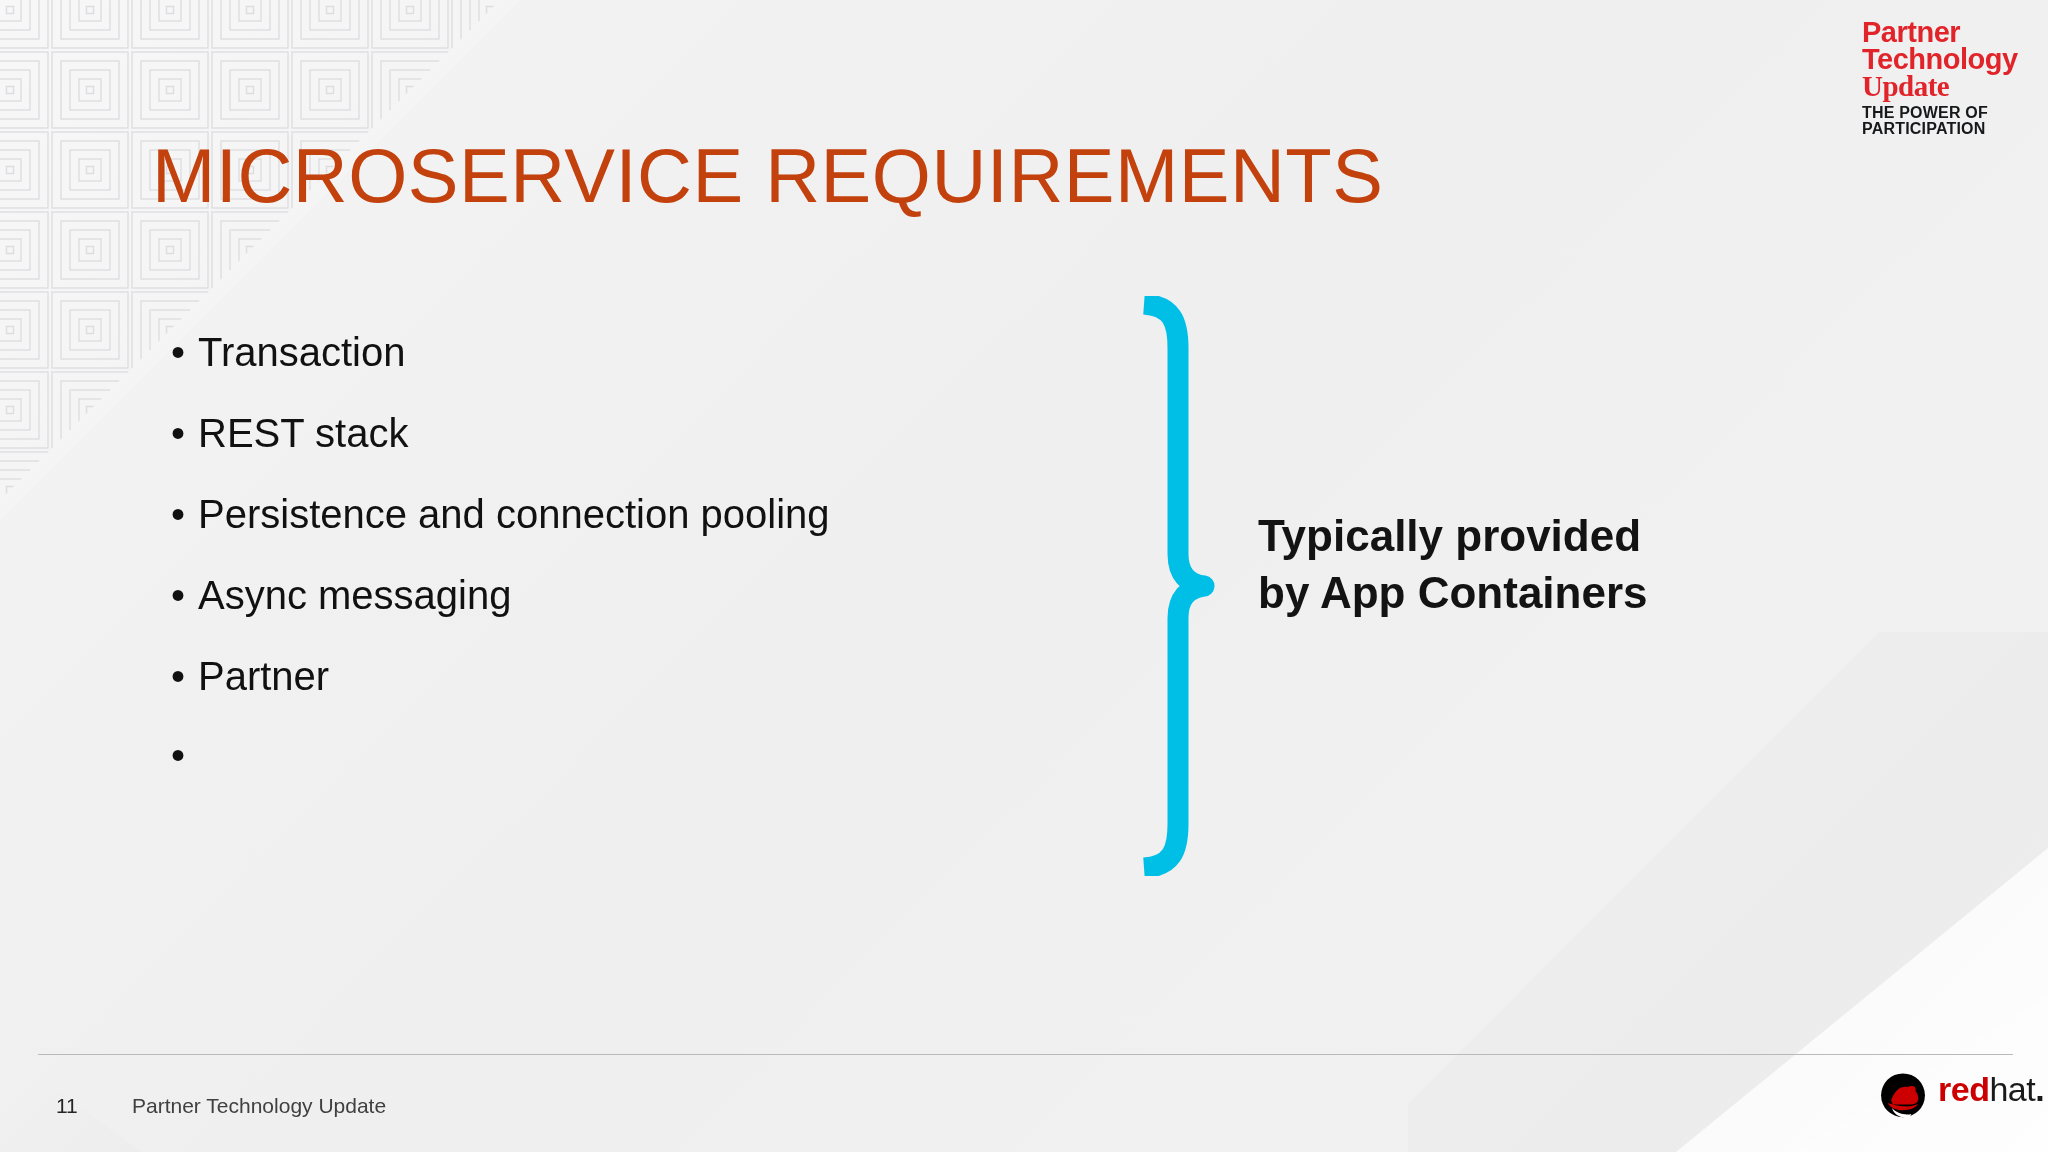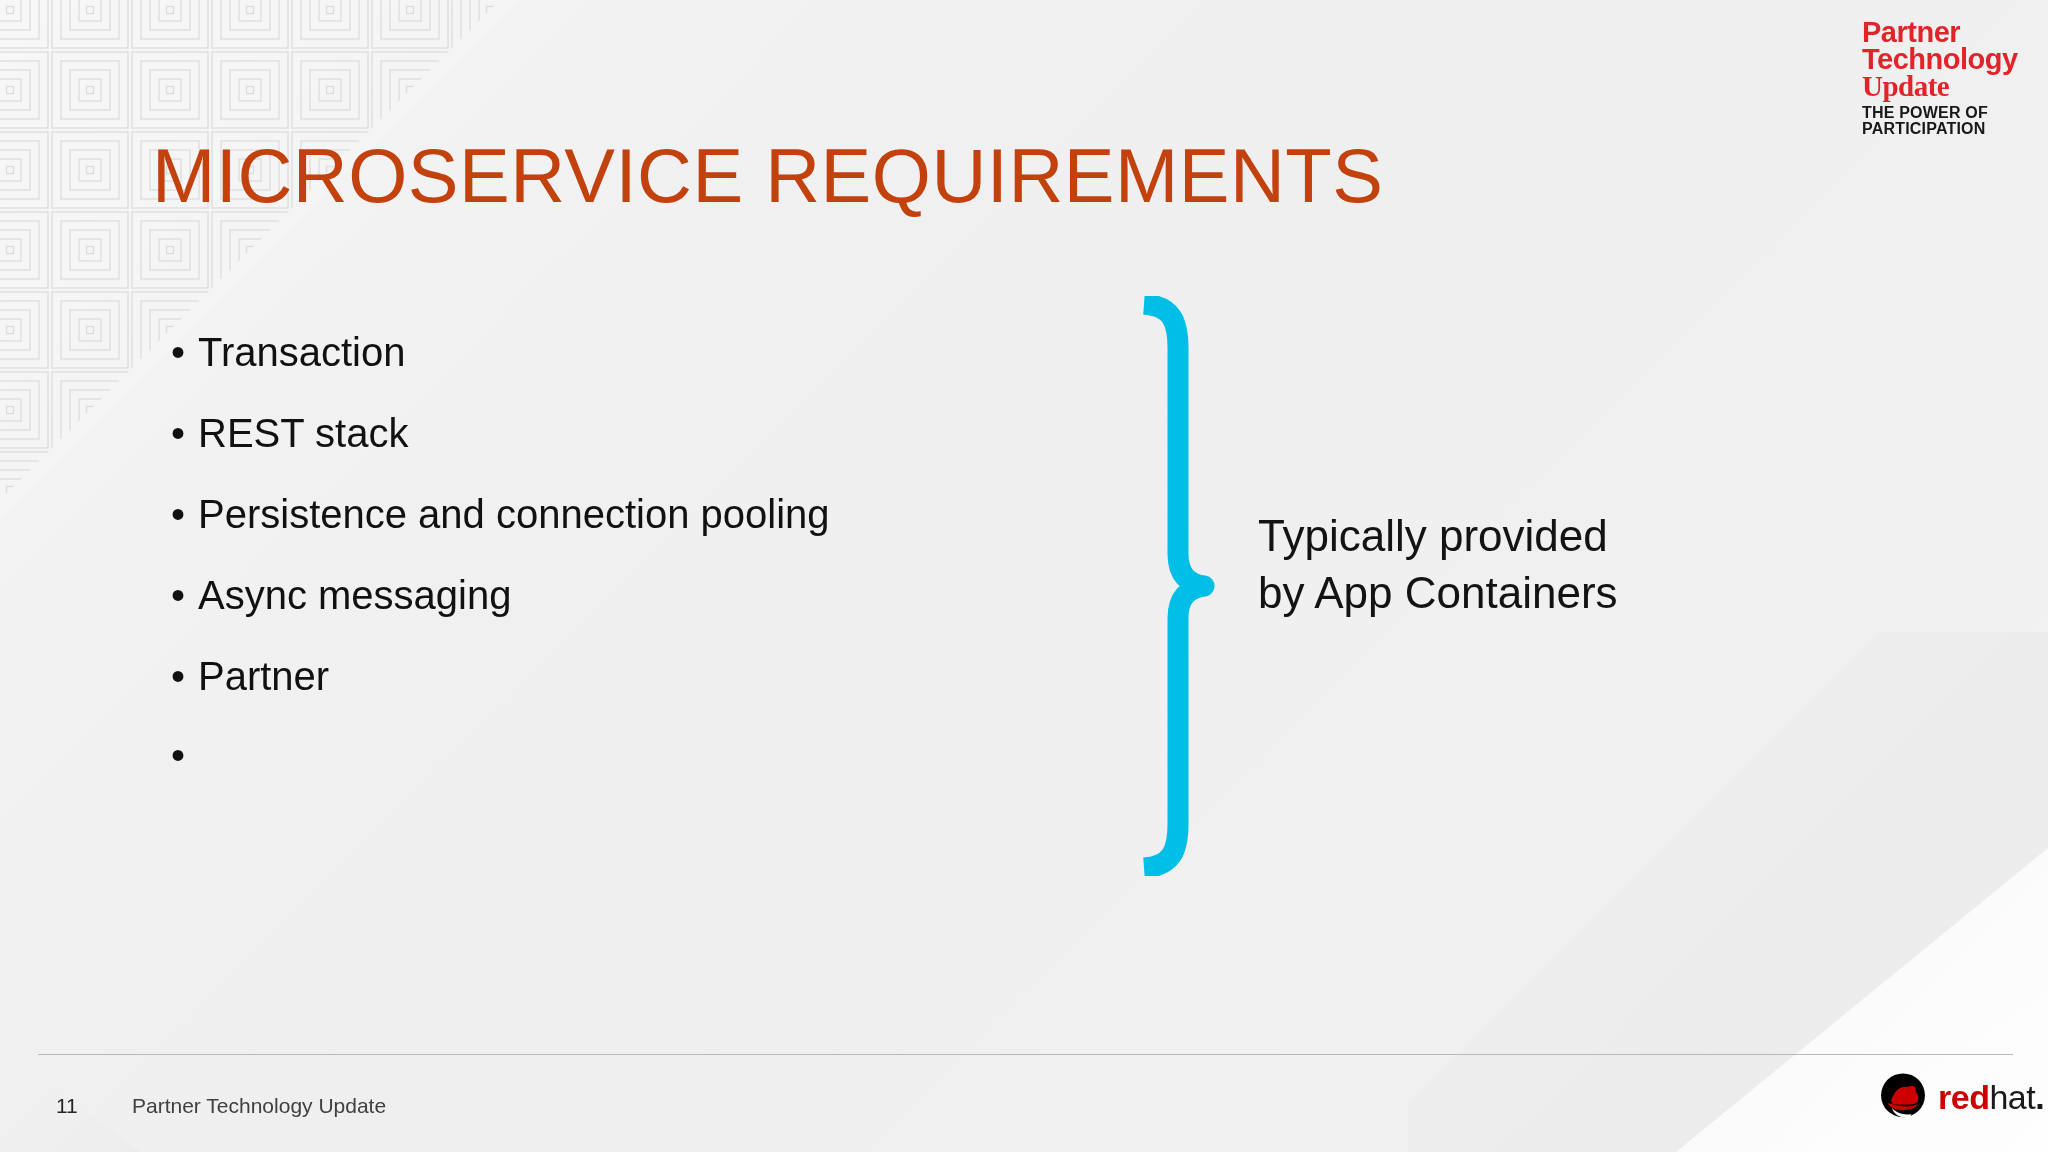--- a/index.html
+++ b/index.html
@@ -161,21 +161,21 @@
   .brace svg { display: block; }
 
   
   .callout {
     position: absolute;
     left: 1258px;
     top: 508px;
     font-size: 44px;
     line-height: 1.29;
     color: #131313;
-    font-weight: 400;
+    font-weight: 700;
     white-space: nowrap;
   }
   .callout .cl-line { display: block; }
 
   
   .footer-rule {
     position: absolute;
     left: 38px;
     top: 1054px;
     width: 1975px;
@@ -196,21 +196,20 @@
     font-size: 21px;
     color: #404040;
   }
 
   
   .redhat-logo {
     position: absolute;
     left: 1876px;
     top: 1072px;
     display: flex;
-    align-items: center;
     gap: 8px;
   }
   .redhat-logo .rh-mark { width: 54px; height: 50px; display: block; }
   .redhat-wordmark {
     font-size: 34px;
     letter-spacing: -0.5px;
     line-height: 1;
   }
   .redhat-wordmark .rh-red { color: #cc0000; font-weight: 700; }
   .redhat-wordmark .rh-black { color: #1a1a1a; font-weight: 400; }

